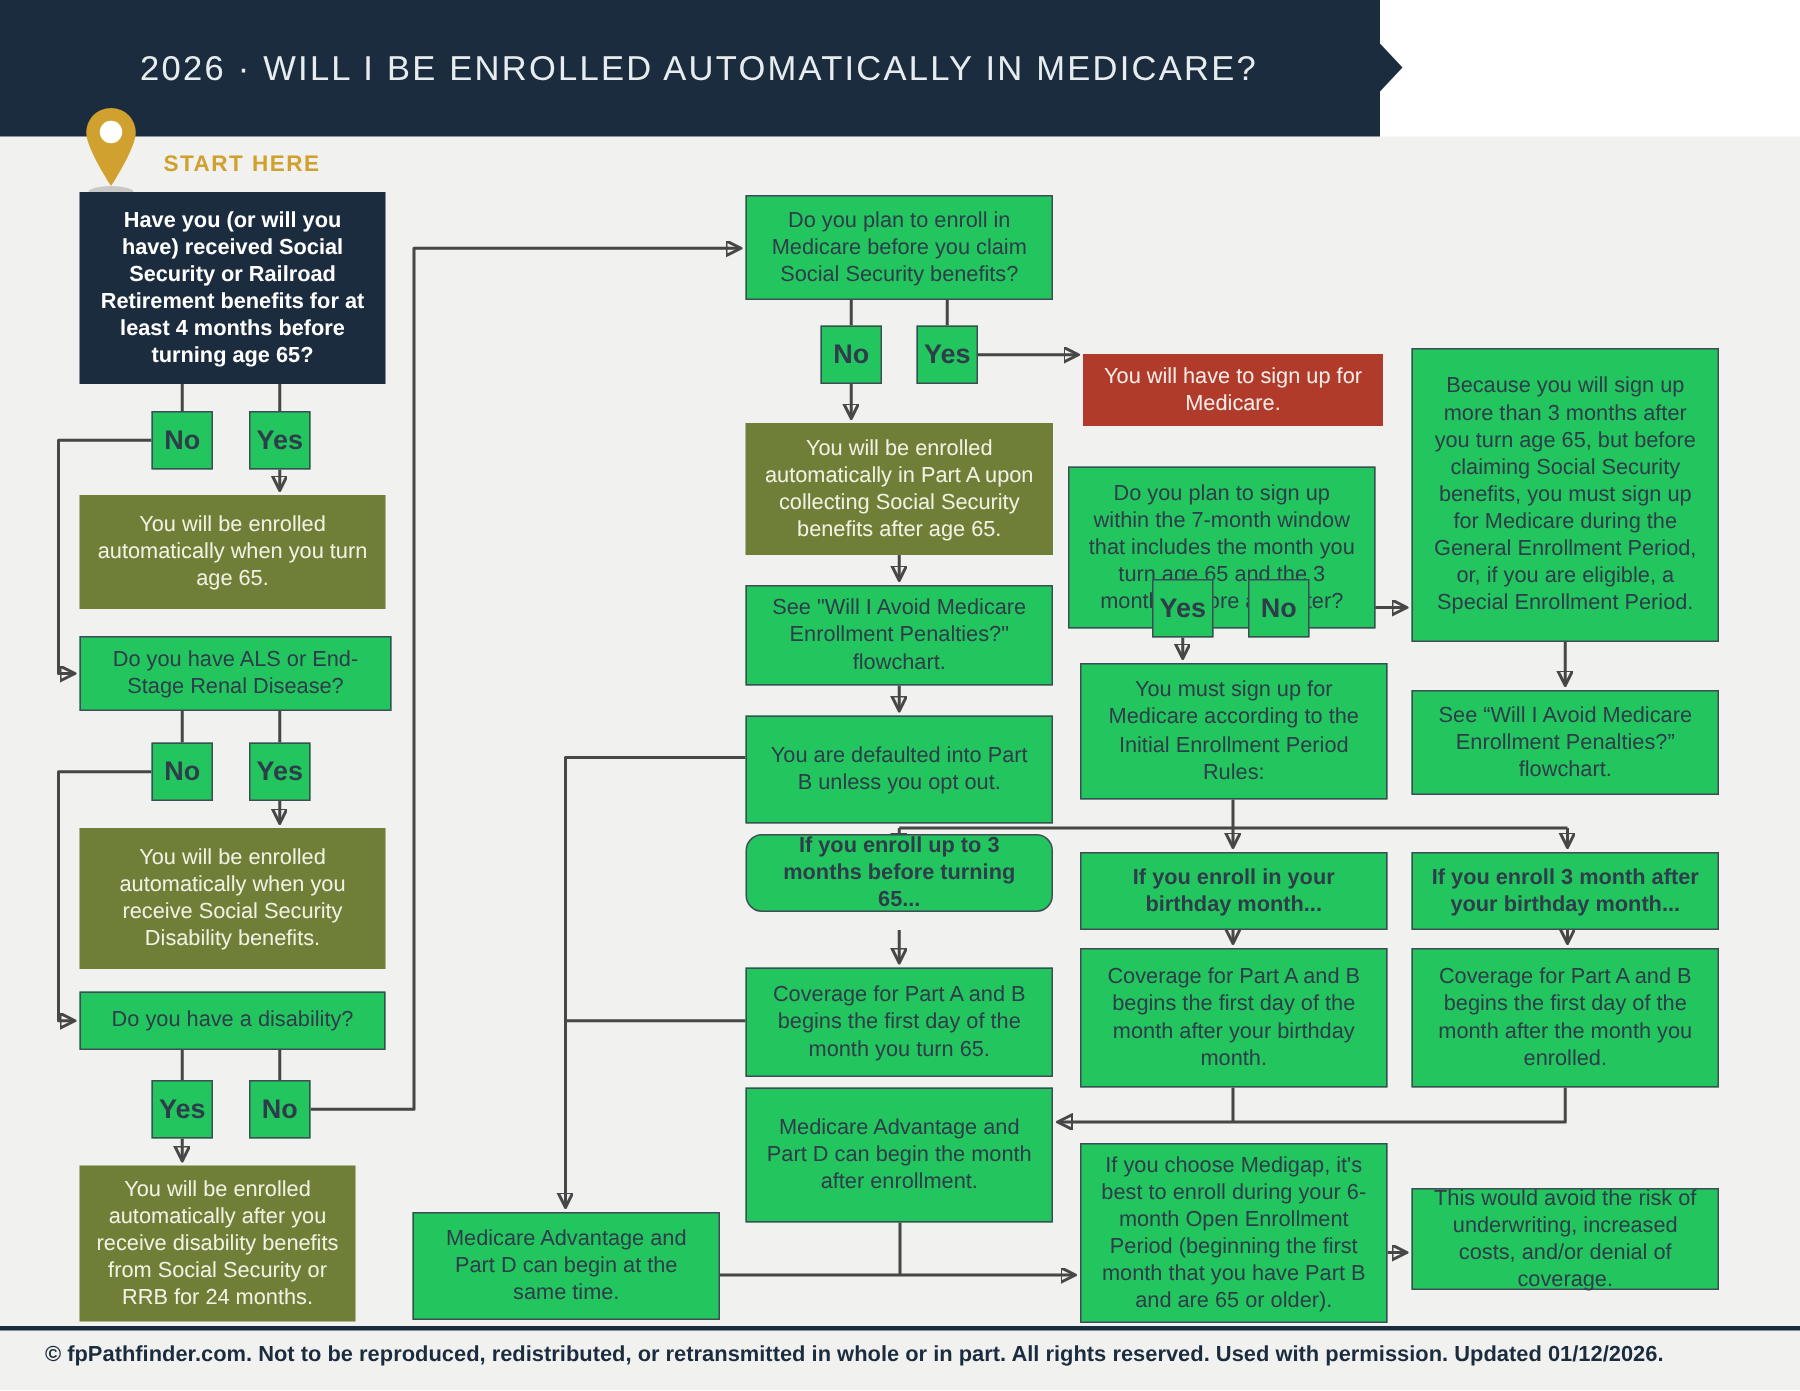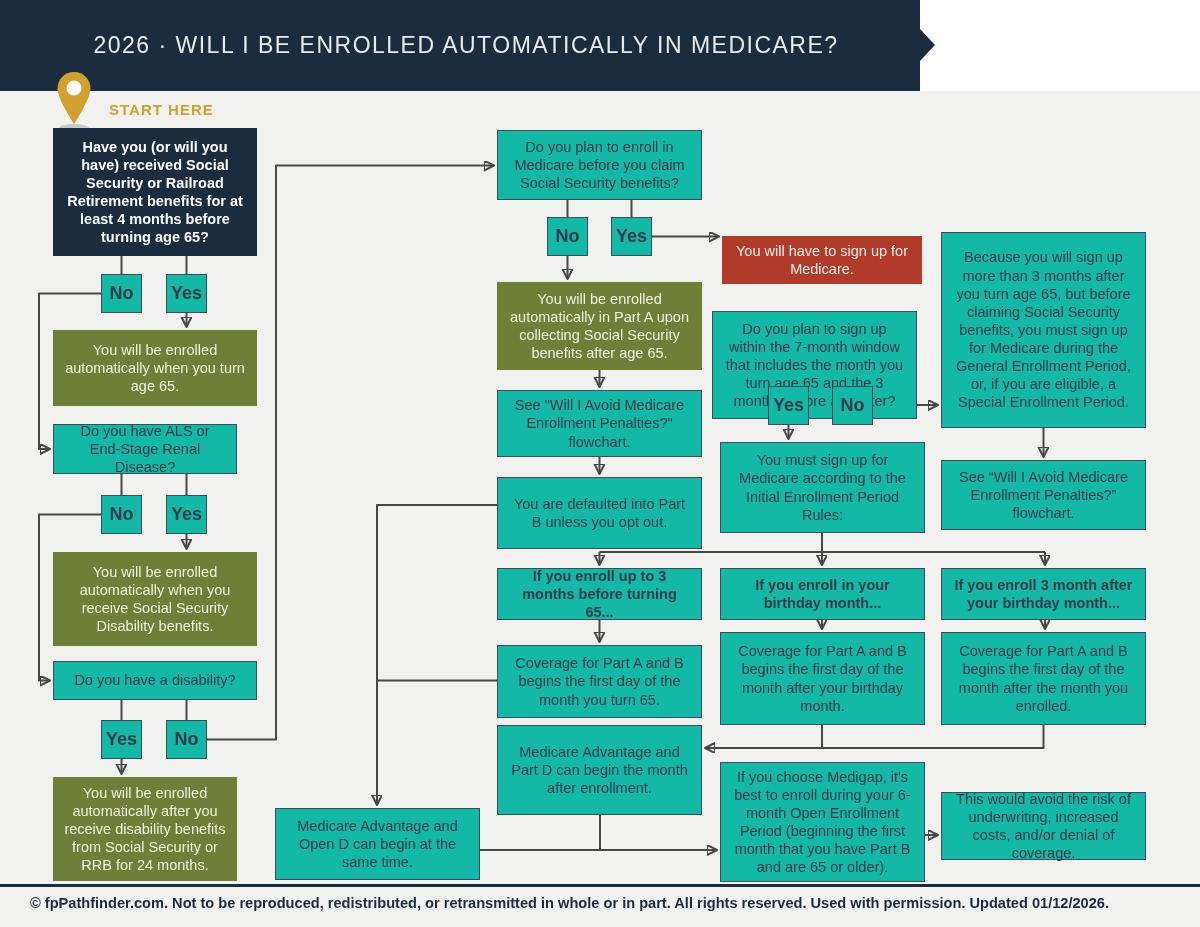--- a/index.html
+++ b/index.html
@@ -11,21 +11,21 @@
               background:var(--navy,#1b2c3e);display:flex;align-items:center;justify-content:center;}
   .header-title{color:#e7edef;font-size:23px;letter-spacing:1.5px;font-weight:400;margin-left:12px;}
   .header-arrow{position:absolute;left:920px;top:29px;width:0;height:0;
                 border-top:16px solid transparent;border-bottom:16px solid transparent;
                 border-left:15px solid var(--navy,#1b2c3e);}
   .start-label{position:absolute;left:97px;top:101px;color:var(--gold,#d1a12f);
                font-weight:bold;font-size:15px;letter-spacing:1px;margin-left:12px;}
   .pin{position:absolute;left:54px;top:70px;}
   .box{position:absolute;box-sizing:border-box;display:flex;align-items:center;justify-content:center;
        text-align:center;font-size:14.5px;line-height:1.25;padding:6px 10px;color:var(--text_dark,#2e3d49);}
-  .white{background:#14b8a6;border:1.6px solid var(--box_border,#3f4c56);}
+  .white{background:#22c55e;border:1.6px solid var(--box_border,#3f4c56);}
   .navy{background:var(--navy,#1b2c3e);color:#ffffff;font-weight:bold;}
   .green{background:var(--green,#6f7f37);color:#f0f2e3;}
   .red{background:var(--red,#b03b2b);color:#f7ece8;}
   .hdr{font-weight:bold;}
   .ans{font-weight:bold;font-size:18px;padding:2px;}
   .lines{position:absolute;left:0;top:0;width:1200px;height:927px;pointer-events:none;}
   .lines path{fill:none;stroke:var(--line,#474747);stroke-width:2;stroke-linejoin:round;}
   .lines path.arr{marker-end:url(#ah);}
   .footer-rule{position:absolute;left:0;top:884px;width:1200px;height:3px;background:var(--navy,#1b2c3e);}
   .footer-text{position:absolute;left:30px;top:895px;font-size:14.6px;font-weight:bold;
@@ -93,39 +93,39 @@
     <ellipse cx="20" cy="58" rx="15" ry="4" fill="#c8c8c6"></ellipse>
     <path d="M20 2 C10.5 2 3.5 9.5 3.5 18.5 C3.5 29 20 54 20 54 C20 54 36.5 29 36.5 18.5 C36.5 9.5 29.5 2 20 2 Z" fill="#d1a12f"></path>
     <circle cx="20" cy="18" r="7.5" fill="#ffffff"></circle>
   </svg>
   <div class="start-label">START HERE</div>
 
   <div class="box navy" style="left:53px;top:128px;width:204px;height:128px;">Have you (or will you have) received Social Security or Railroad Retirement benefits for at least 4 months before turning age 65?</div>
   <div class="box white ans" style="left:101px;top:274px;width:41px;height:39px;">No</div>
   <div class="box white ans" style="left:166px;top:274px;width:41px;height:39px;">Yes</div>
   <div class="box green" style="left:53px;top:330px;width:204px;height:76px;">You will be enrolled automatically when you turn age 65.</div>
-  <div class="box white" style="left:53px;top:424px;width:184px;height:50px;">Do you have ALS or End-Stage Renal Disease?</div>
+  <div class="box white" style="left:53px;top:424px;width:208px;height:50px;">Do you have ALS or End-Stage Renal Disease?</div>
   <div class="box white ans" style="left:101px;top:495px;width:41px;height:39px;">No</div>
   <div class="box white ans" style="left:166px;top:495px;width:41px;height:39px;">Yes</div>
   <div class="box green" style="left:53px;top:552px;width:204px;height:94px;">You will be enrolled automatically when you receive Social Security Disability benefits.</div>
   <div class="box white" style="left:53px;top:661px;width:204px;height:39px;">Do you have a disability?</div>
   <div class="box white ans" style="left:101px;top:720px;width:41px;height:39px;">Yes</div>
   <div class="box white ans" style="left:166px;top:720px;width:41px;height:39px;">No</div>
   <div class="box green" style="left:53px;top:777px;width:184px;height:104px;">You will be enrolled automatically after you receive disability benefits from Social Security or RRB for 24 months.</div>
 
   <div class="box white" style="left:497px;top:130px;width:205px;height:70px;">Do you plan to enroll in Medicare before you claim Social Security benefits?</div>
   <div class="box white ans" style="left:547px;top:217px;width:41px;height:39px;">No</div>
   <div class="box white ans" style="left:611px;top:217px;width:41px;height:39px;">Yes</div>
   <div class="box green" style="left:497px;top:282px;width:205px;height:88px;">You will be enrolled automatically in Part A upon collecting Social Security benefits after age 65.</div>
   <div class="box white" style="left:497px;top:390px;width:205px;height:67px;">See "Will I Avoid Medicare Enrollment Penalties?" flowchart.</div>
   <div class="box white" style="left:497px;top:477px;width:205px;height:72px;">You are defaulted into Part B unless you opt out.</div>
-  <div class="box white hdr" style="left:497px;top:568px;width:205px;height:52px;">If you enroll up to 3 months before turning 65...</div>
+  <div class="box white hdr" style="left:497px;top:556px;width:205px;height:52px;border-radius:11px;">If you enroll up to 3 months before turning 65...</div>
   <div class="box white" style="left:497px;top:645px;width:205px;height:73px;">Coverage for Part A and B begins the first day of the month you turn 65.</div>
   <div class="box white" style="left:497px;top:725px;width:205px;height:90px;">Medicare Advantage and Part D can begin the month after enrollment.</div>
-  <div class="box white" style="left:275px;top:808px;width:205px;height:72px;">Medicare Advantage and Open D can begin at the same time.</div>
+  <div class="box white" style="left:275px;top:808px;width:205px;height:72px;">Medicare Advantage and Part D can begin at the same time.</div>
 
   <div class="box red" style="left:722px;top:196px;width:200px;height:48px;margin-top:40px;">You will have to sign up for Medicare.</div>
   <div class="box white" style="left:712px;top:263px;width:205px;height:108px;margin-top:48px;">Do you plan to sign up within the 7-month window that includes the month you turn age 65 and the 3 months before and after?</div>
   <div class="box white ans" style="left:768px;top:386px;width:41px;height:39px;">Yes</div>
   <div class="box white ans" style="left:832px;top:386px;width:41px;height:39px;">No</div>
   <div class="box white" style="left:720px;top:442px;width:205px;height:91px;">You must sign up for Medicare according to the Initial Enrollment Period Rules:</div>
   <div class="box white hdr" style="left:720px;top:568px;width:205px;height:52px;">If you enroll in your birthday month...</div>
   <div class="box white" style="left:720px;top:632px;width:205px;height:93px;">Coverage for Part A and B begins the first day of the month after your birthday month.</div>
   <div class="box white" style="left:720px;top:762px;width:205px;height:120px;">If you choose Medigap, it's best to enroll during your 6-month Open Enrollment Period (beginning the first month that you have Part B and are 65 or older).</div>
 

